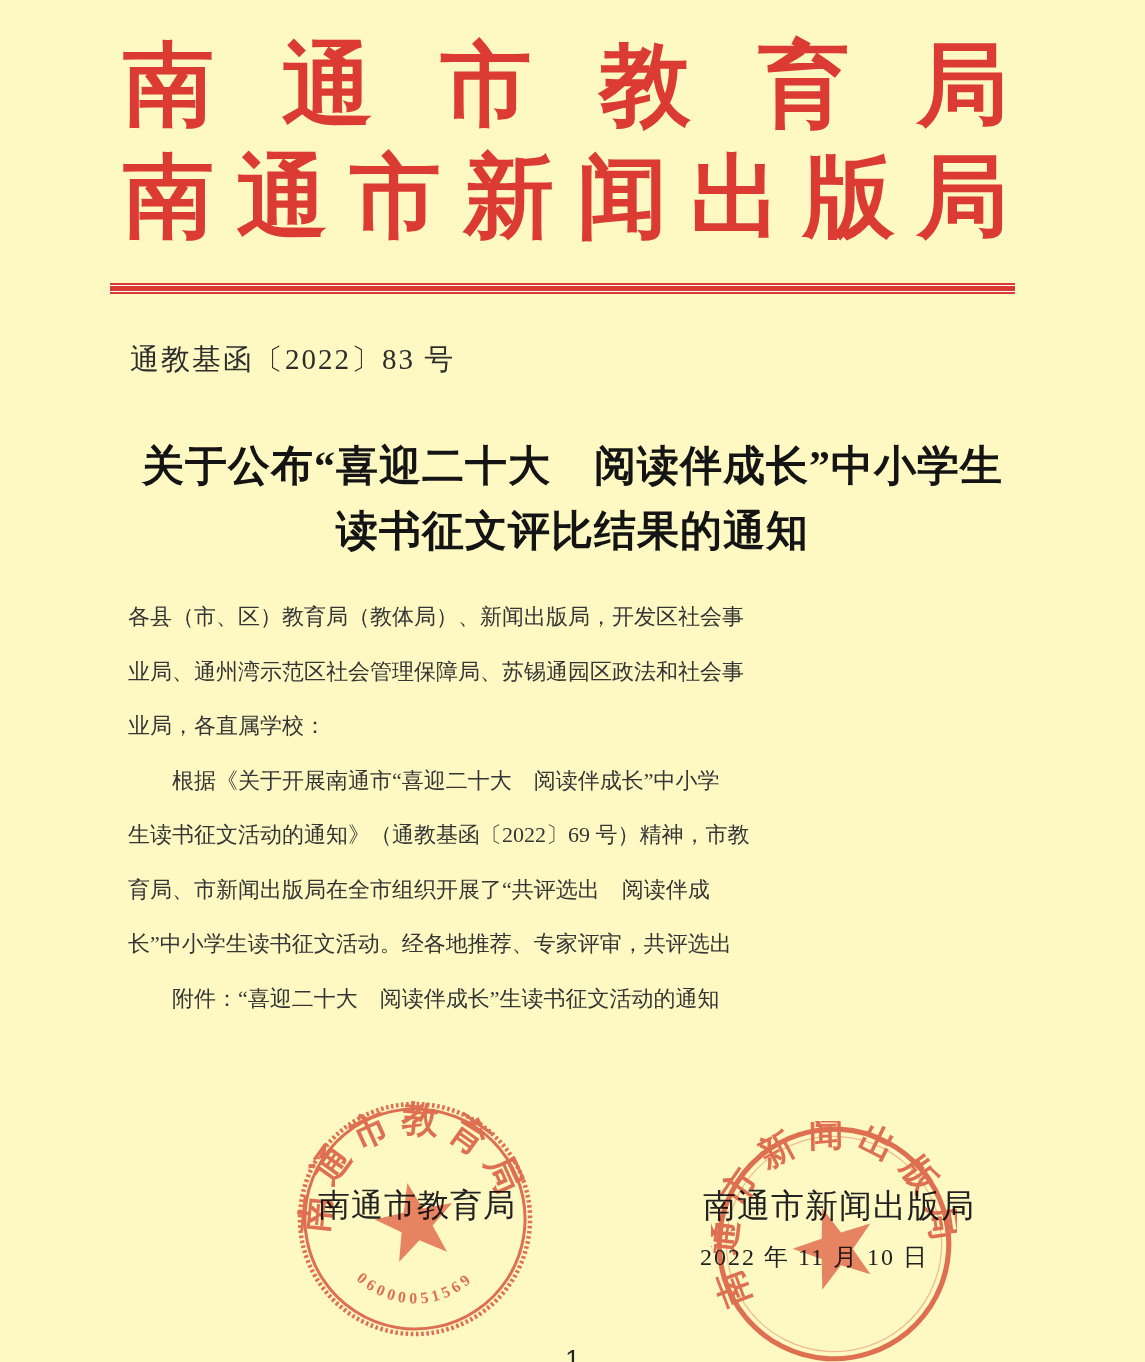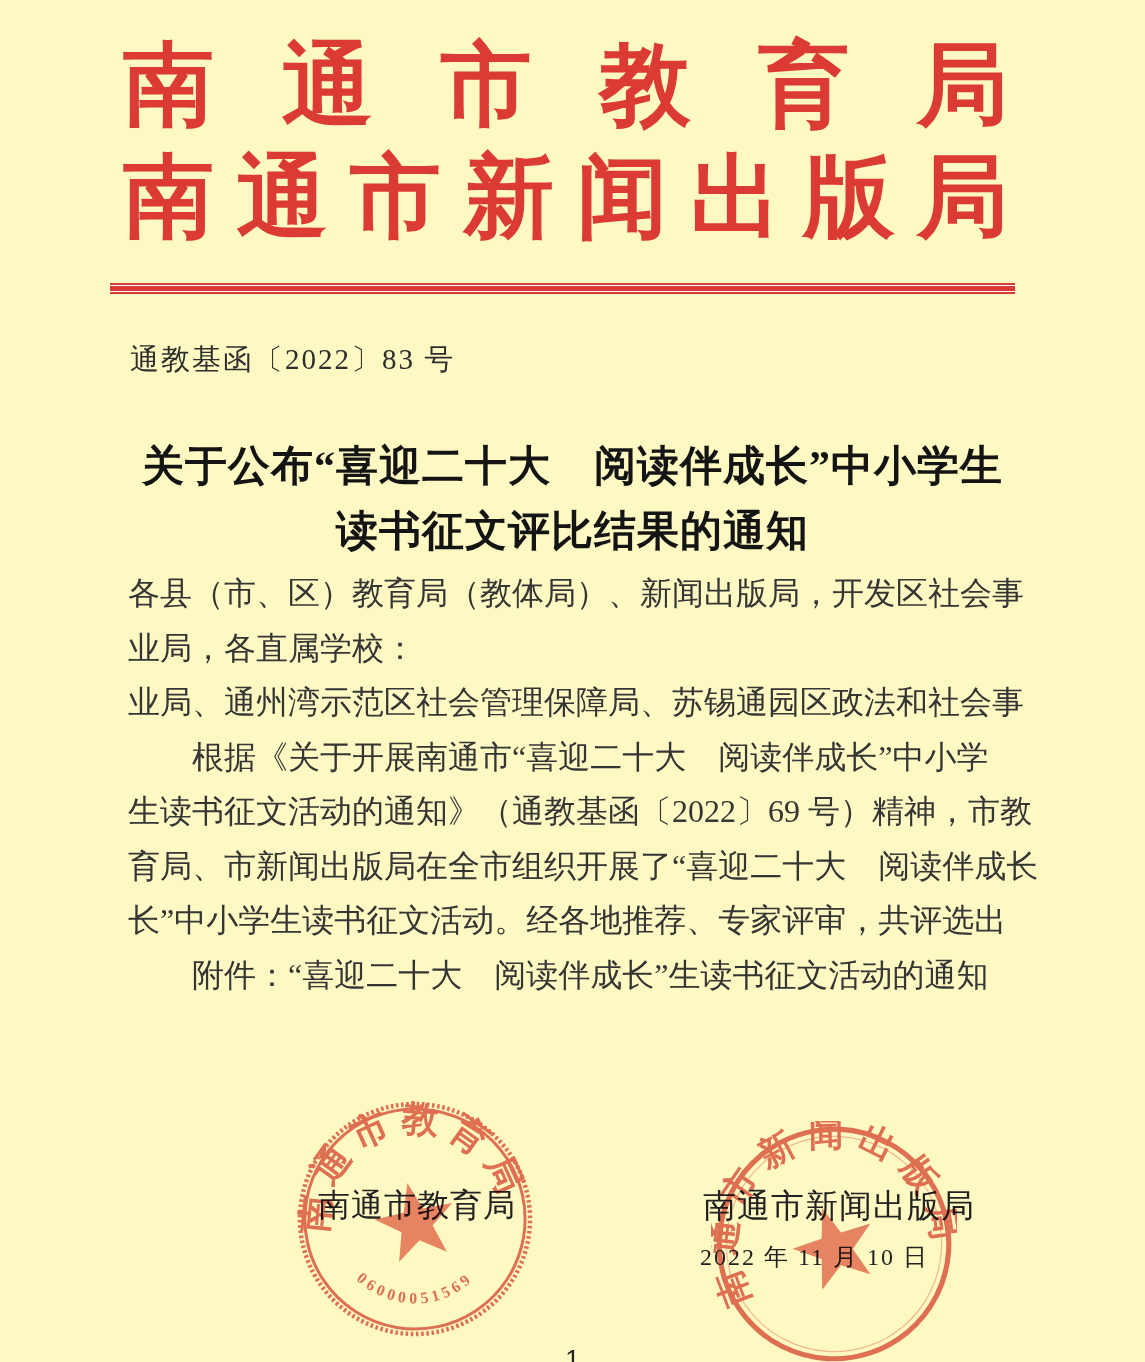--- a/index.html
+++ b/index.html
@@ -38,22 +38,22 @@
   }
   
   .title{
     position:absolute;left:0;width:1145px;text-align:center;
     color:#141414;font-weight:900;font-size:42px;letter-spacing:1px;
   }
   .title1{top:438px;}
   .title2{top:503px;}
   
   .body-text{
-    position:absolute;left:128px;top:566px;width:895px;
-    font-size:32px;line-height:54.5px;color:#353535;
+    position:absolute;left:128px;top:590px;width:895px;
+    font-size:22px;line-height:54.5px;color:#353535;
   }
   .body-text .bline{white-space:nowrap;}
   
   .sig{position:absolute;color:#222;white-space:nowrap;}
   .sig-left{left:318px;top:1184px;font-size:32px;letter-spacing:1px;}
   .sig-right{left:703px;top:1184px;font-size:33px;letter-spacing:1px;}
   .sig-date{left:700px;top:1241px;font-size:24px;letter-spacing:2px;}
   .footer-note{
     position:absolute;left:138px;top:1290px;
     font-size:32px;color:#2e2e2e;letter-spacing:2px;white-space:nowrap;
@@ -86,25 +86,25 @@
   <div class="agency agency2">南通市新闻出版局</div>
   <div class="redline"></div>
 
   <div class="doc-number">通教基函〔2022〕83 号</div>
 
   <div class="title title1">关于公布“喜迎二十大　阅读伴成长”中小学生</div>
   <div class="title title2">读书征文评比结果的通知</div>
 
   <div class="body-text">
     <div class="bline">各县（市、区）教育局（教体局）、新闻出版局，开发区社会事</div>
+    <div class="bline">业局、通州湾示范区社会管理保障局、苏锡通园区政法和社会事</div>
     <div class="bline">业局，各直属学校：</div>
-    <div class="bline">业局、通州湾示范区社会管理保障局、苏锡通园区政法和社会事</div>
     <div class="bline">　　根据《关于开展南通市“喜迎二十大　阅读伴成长”中小学</div>
     <div class="bline">生读书征文活动的通知》（通教基函〔2022〕69 号）精神，市教</div>
-    <div class="bline">育局、市新闻出版局在全市组织开展了“喜迎二十大　阅读伴成长</div>
+    <div class="bline">育局、市新闻出版局在全市组织开展了“共评选出　阅读伴成</div>
     <div class="bline">长”中小学生读书征文活动。经各地推荐、专家评审，共评选出</div>
     <div class="bline">　　附件：“喜迎二十大　阅读伴成长”生读书征文活动的通知</div>
   </div>
 
   <div class="sig sig-left">南通市教育局</div>
   <div class="sig sig-right">南通市新闻出版局</div>
   <div class="sig sig-date">2022 年 11 月 10 日</div>
 
   <svg class="seal seal-left" viewBox="0 0 240 240">
     <g transform="rotate(-12 120 120)">

